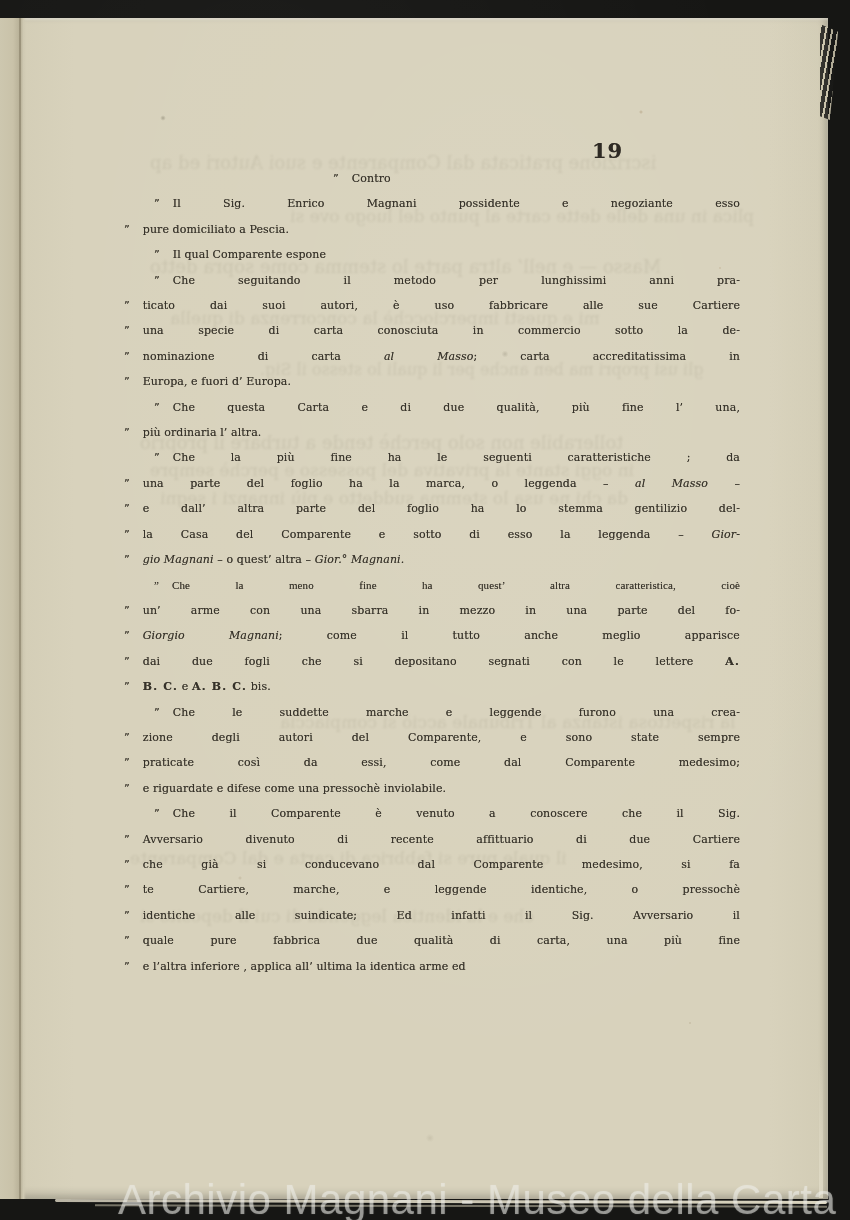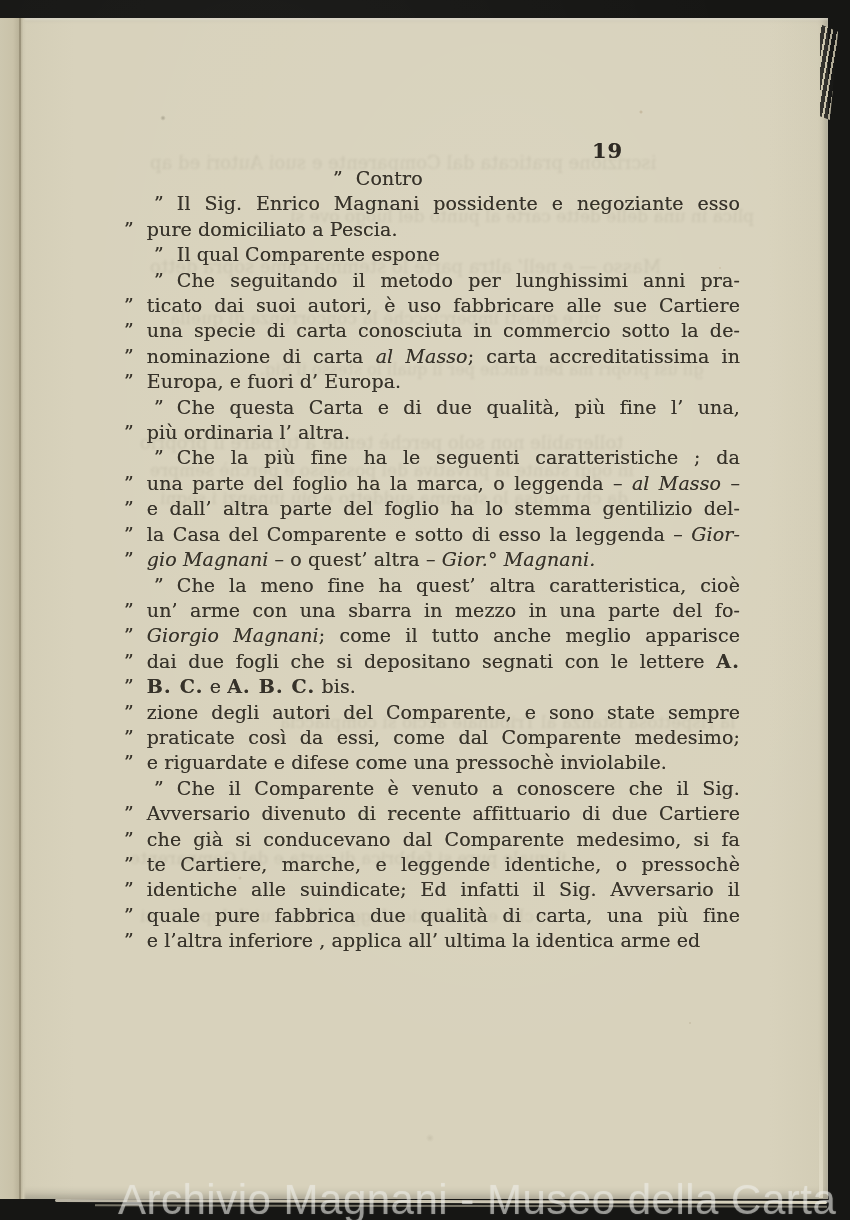--- a/index.html
+++ b/index.html
@@ -72,21 +72,21 @@
     position:absolute;left:819px;top:1060px;width:4px;height:138px;
     background:linear-gradient(180deg,rgba(230,225,205,0),rgba(230,225,205,.7));
   }
   .pagenum{
     position:absolute;left:592px;top:120px;
     font-size:21px;font-weight:700;letter-spacing:1px;color:#2e2a24;
     text-shadow:0 0 .6px rgba(45,40,28,.6);
   }
   .textblock{position:absolute;left:124px;top:148px;width:616px;}
   .line{
-    line-height:25.4px;font-size:19px;color:#36322a;letter-spacing:.1px;
+    line-height:25.4px;font-size:11px;color:#36322a;letter-spacing:.1px;
     text-shadow:0 0 .6px rgba(45,40,28,.55);
   }
   .line.just{text-align:justify;text-align-last:justify;}
   .q{margin-right:13px;}
   .i{font-style:italic;}
   .b{font-weight:700;letter-spacing:1.2px;}
   
   #ghosts{position:absolute;inset:0;pointer-events:none;}
   .ghost{
     position:absolute;transform:scaleX(-1);color:#6e6852;opacity:.13;
@@ -132,25 +132,26 @@
         <div class="line just"><span class="q">”</span><span>una specie di carta conosciuta in commercio sotto la de-</span></div>
         <div class="line just"><span class="q">”</span><span>nominazione di carta </span><span class="i">al Masso</span><span>; carta accreditatissima in</span></div>
         <div class="line"><span class="q">”</span><span>Europa, e fuori d’ Europa.</span></div>
         <div class="line just" style="padding-left: 30px;"><span class="q">”</span><span>Che questa Carta e di due qualità, più fine  l’ una,</span></div>
         <div class="line"><span class="q">”</span><span>più ordinaria l’ altra.</span></div>
         <div class="line just" style="padding-left: 30px;"><span class="q">”</span><span>Che la più fine ha le seguenti caratteristiche ; da</span></div>
         <div class="line just"><span class="q">”</span><span>una parte del foglio ha la marca, o leggenda – </span><span class="i">al Masso</span><span> –</span></div>
         <div class="line just"><span class="q">”</span><span>e dall’ altra parte del foglio ha lo stemma gentilizio del-</span></div>
         <div class="line just"><span class="q">”</span><span>la Casa del Comparente e sotto di esso la leggenda – </span><span class="i">Gior-</span></div>
         <div class="line"><span class="q">”</span><span class="i">gio Magnani</span><span> – o quest’ altra – </span><span class="i">Gior.° Magnani.</span></div>
-        <div class="line just" style="padding-left: 30px;"><span class="q">”</span><span>Che la meno fine ha quest’ altra caratteristica, cioè</span></div>
+        <div class="line just" style="padding-left: 30px; font-family: Liberation Serif, serif;"><span class="q">”</span><span>Che la meno fine ha quest’ altra caratteristica, cioè</span></div>
         <div class="line just"><span class="q">”</span><span>un’ arme con una sbarra in mezzo in una parte del fo-</span></div>
         <div class="line just"><span class="q">”</span><span class="i">Giorgio Magnani</span><span>; come il tutto anche meglio apparisce</span></div>
         <div class="line just"><span class="q">”</span><span>dai due fogli che si depositano segnati con le lettere </span><span class="b">A.</span></div>
         <div class="line"><span class="q">”</span><span class="b">B. C.</span><span> e </span><span class="b">A. B. C.</span><span> bis.</span></div>
+        <div class="line just" style="padding-left: 30px;"><span class="q">”</span><span>Che le suddette marche e leggende furono una crea-</span></div>
         <div class="line just"><span class="q">”</span><span>zione degli autori del Comparente, e sono state sempre</span></div>
         <div class="line just"><span class="q">”</span><span>praticate così da essi, come dal Comparente medesimo;</span></div>
         <div class="line"><span class="q">”</span><span>e riguardate e difese come una pressochè inviolabile.</span></div>
         <div class="line just" style="padding-left: 30px;"><span class="q">”</span><span>Che il Comparente è venuto a conoscere che il Sig.</span></div>
         <div class="line just"><span class="q">”</span><span>Avversario divenuto di recente affittuario di due Cartiere</span></div>
         <div class="line just"><span class="q">”</span><span>che già si conducevano dal Comparente medesimo, si fa</span></div>
         <div class="line just"><span class="q">”</span><span>te Cartiere, marche, e leggende identiche, o pressochè</span></div>
         <div class="line just"><span class="q">”</span><span>identiche alle suindicate; Ed infatti il Sig. Avversario il</span></div>
         <div class="line just"><span class="q">”</span><span>quale pure fabbrica due qualità di carta, una più fine</span></div>
         <div class="line"><span class="q">”</span><span>e l’altra inferiore , applica all’ ultima la identica arme ed</span></div>

